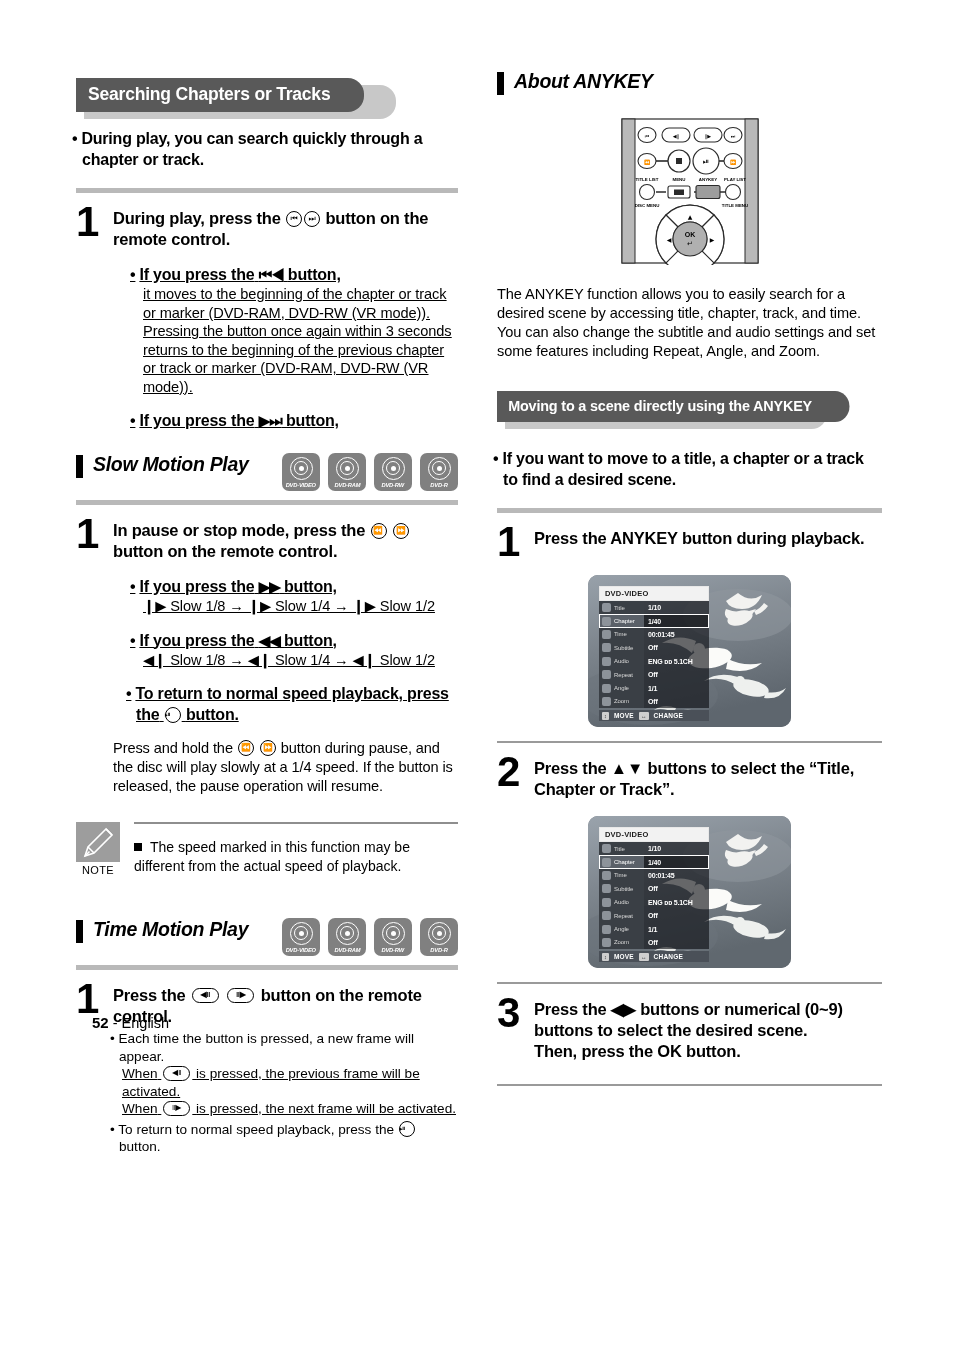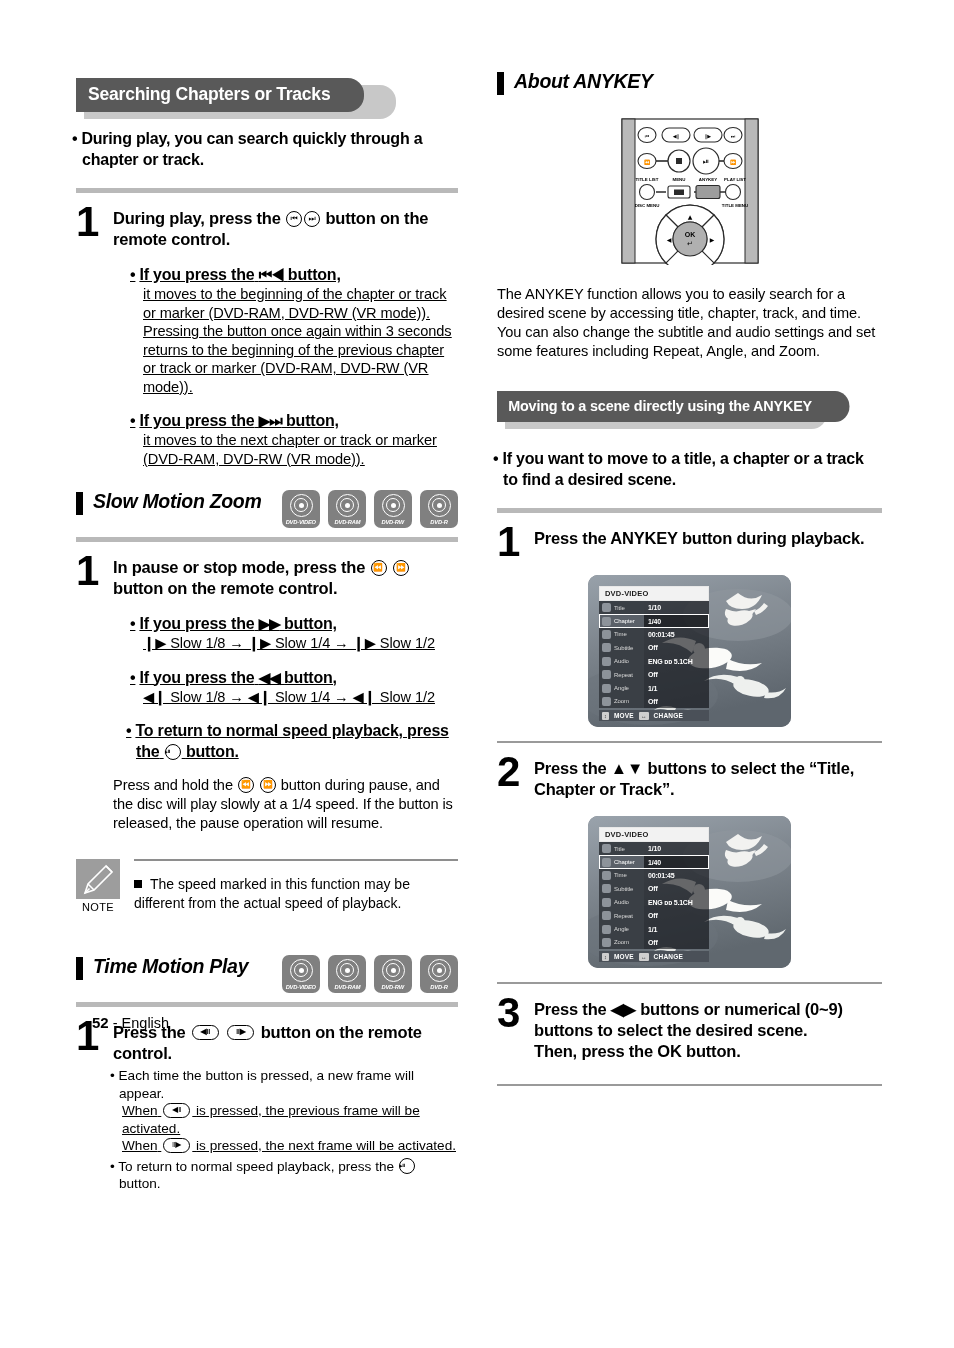--- a/index.html
+++ b/index.html
@@ -358,29 +358,28 @@
             <span class="glyph">⏮◀</span>
             <span>button,</span>
           </div>
           <div class="sub-text indent-1" style="padding-left:13px;">it moves to the beginning of the chapter or track or marker (DVD-RAM, DVD-RW (VR mode)). Pressing the button once again within 3 seconds returns to the beginning of the previous chapter or track or marker (DVD-RAM, DVD-RW (VR mode)).</div>
 
           <div class="bullet-b">
             <span class="dot">•</span><span>If you press the</span>
             <span class="glyph">▶⏭</span>
             <span>button,</span>
           </div>
-          <div class="sub-text indent-1" style="padding-left:13px;">it moves to the next chapter or track or marker (DVD-RAM, DVD-RW (VR mode)).</div>
         </div>
       </div>
     </div>
 
     <div style="margin-top:22px;">
       <div class="bar-head">
         <div class="bar-tick"></div>
-        <div class="bar-title">Slow Motion Zoom</div>
+        <div class="bar-title">Slow Motion Play</div>
         <div class="badges">
           <div class="badge">
             <span class="disc"></span>
             <span class="blabel">DVD-VIDEO</span>
           </div>
           <div class="badge">
             <span class="disc"></span>
             <span class="blabel">DVD-RAM</span>
           </div>
           <div class="badge">

